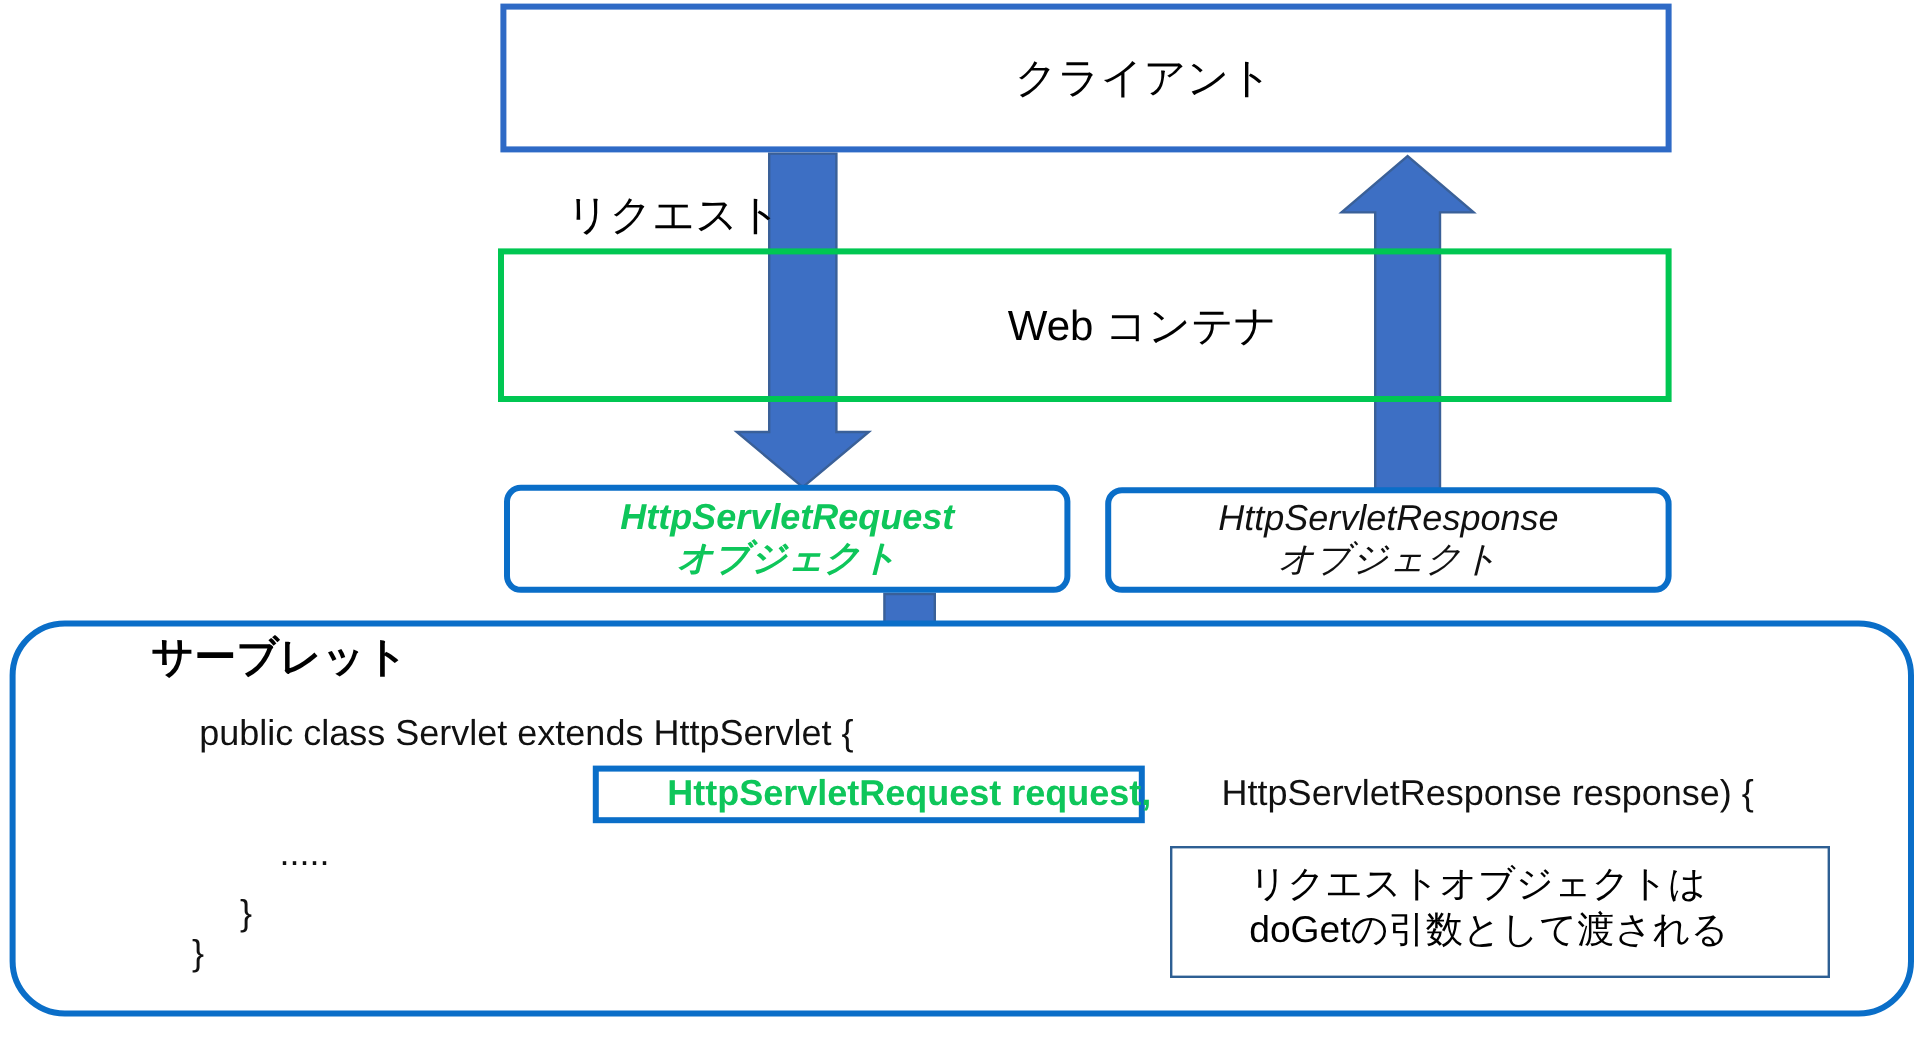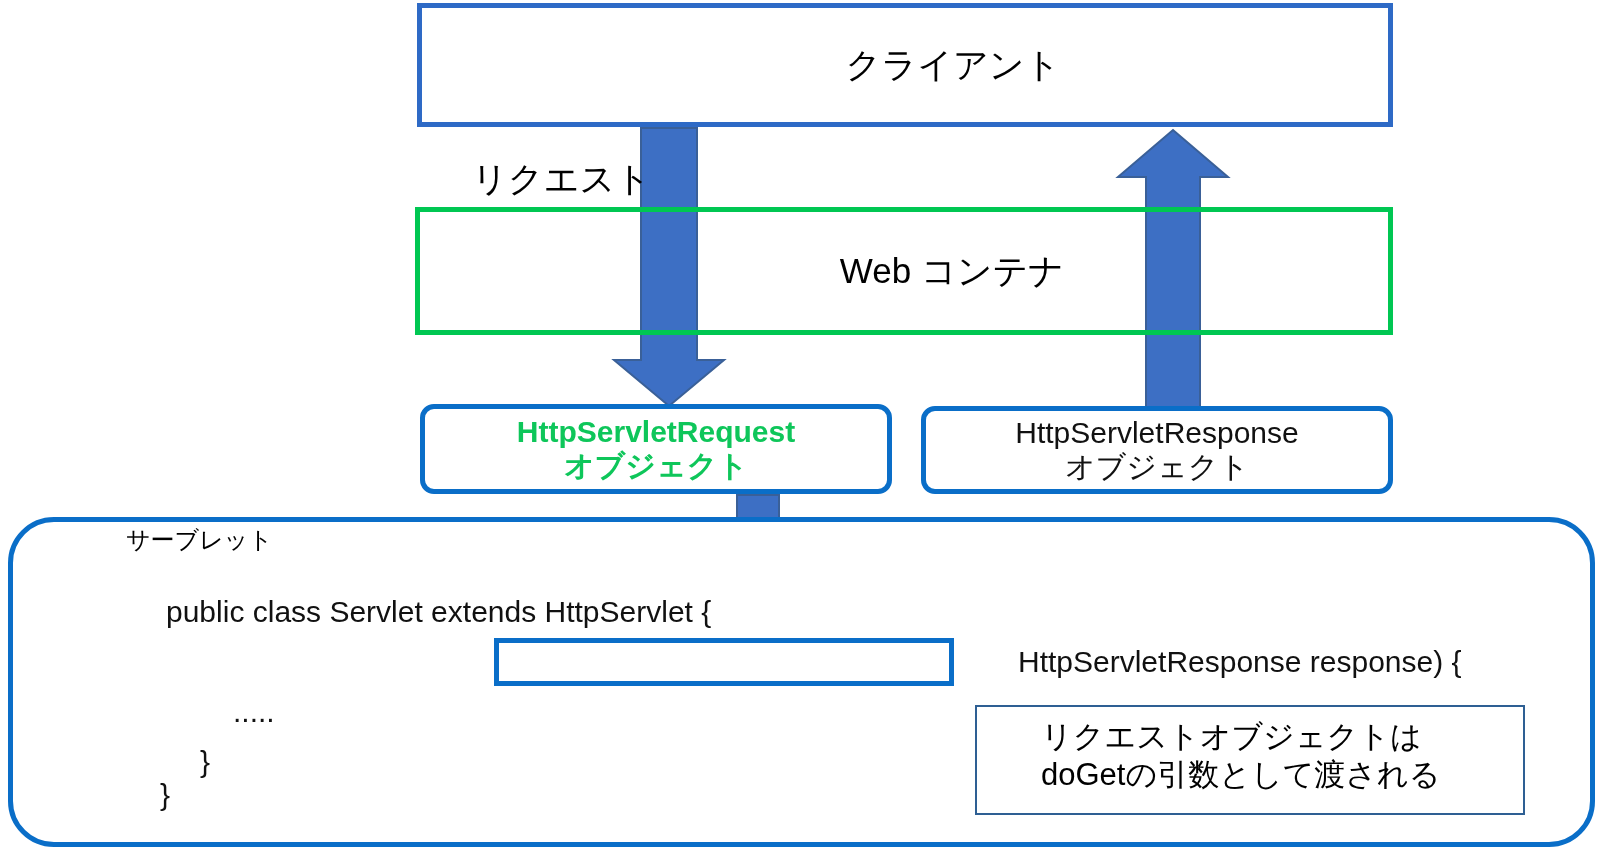--- a/index.html
+++ b/index.html
@@ -9,21 +9,21 @@
   .abs{position:absolute;}
 
   
   .client-box{left:417px;top:3px;width:976px;height:124px;
       border:5px solid #2e6ac6;box-sizing:border-box;background:#fff;}
   .container-box{left:415px;top:207px;width:978px;height:128px;
       border:5px solid #00c752;box-sizing:border-box;background:transparent;}
 
   .obj-box{border:5px solid #0a6ec8;border-radius:14px;box-sizing:border-box;
       background:#fff;display:flex;align-items:center;justify-content:center;
-      text-align:center;line-height:1.12;}
+      text-align:center;line-height:1.12;font-style:italic;}
   .req-obj{left:420px;top:404px;width:472px;height:90px;}
   .resp-obj{left:921px;top:406px;width:472px;height:88px;}
 
   .servlet-box{left:8px;top:517px;width:1587px;height:330px;
       border:5px solid #0a6ec8;border-radius:46px;box-sizing:border-box;background:#fff;}
 
   .callout-box{left:975px;top:705px;width:550px;height:110px;
       border:2px solid #2e5f93;box-sizing:border-box;background:#fff;}
 
   .hl-box{left:494px;top:638px;width:460px;height:48px;
@@ -35,21 +35,21 @@
       display:flex;align-items:center;justify-content:center;font-size:35px;}
   .container-label{left:415px;top:207px;width:978px;height:128px;
       display:flex;align-items:center;justify-content:center;font-size:35px;}
 
   .lbl-req{left:424px;top:156px;font-size:35px;}
   .lbl-res{left:1208px;top:156px;font-size:35px;}
 
   .objtext-green{color:#0ec65a;font-weight:bold;font-size:30px;}
   .objtext-black{color:#111;font-weight:normal;font-size:30px;}
 
-  .servlet-title{left:78px;top:524px;font-size:24px;}
+  .servlet-title{left:78px;top:524px;font-size:35px;font-weight:bold;}
 
   .code{font-size:30px;color:#111;}
   .code1{left:118px;top:595px;}
   .code2{left:152px;top:645px;}
   .code3{left:185px;top:695px;}
   .code4{left:152px;top:745px;}
   .code5{left:112px;top:778px;}
   .code-resp{left:970px;top:645px;}
   .code-hl{left:508px;top:645px;color:#0ec65a;font-weight:bold;}
 
@@ -100,20 +100,21 @@
   <div class="abs servlet-box"></div>
   <div class="abs servlet-title t">サーブレット</div>
 
   <div class="abs code code1 t">public class Servlet extends HttpServlet {</div>
   <div class="abs code code3 t">.....</div>
   <div class="abs code code4 t">}</div>
   <div class="abs code code5 t">}</div>
   <div class="abs code code-resp t">HttpServletResponse response) {</div>
 
   <div class="abs hl-box"></div>
+  <div class="abs code code-hl t">HttpServletRequest request,</div>
 
   <div class="abs callout-box"></div>
   <div class="abs callout-text">
     <div class="t">リクエストオブジェクトは</div>
     <div class="t">doGetの引数として渡される</div>
   </div>
 
 </div>
 
 </body></html>

